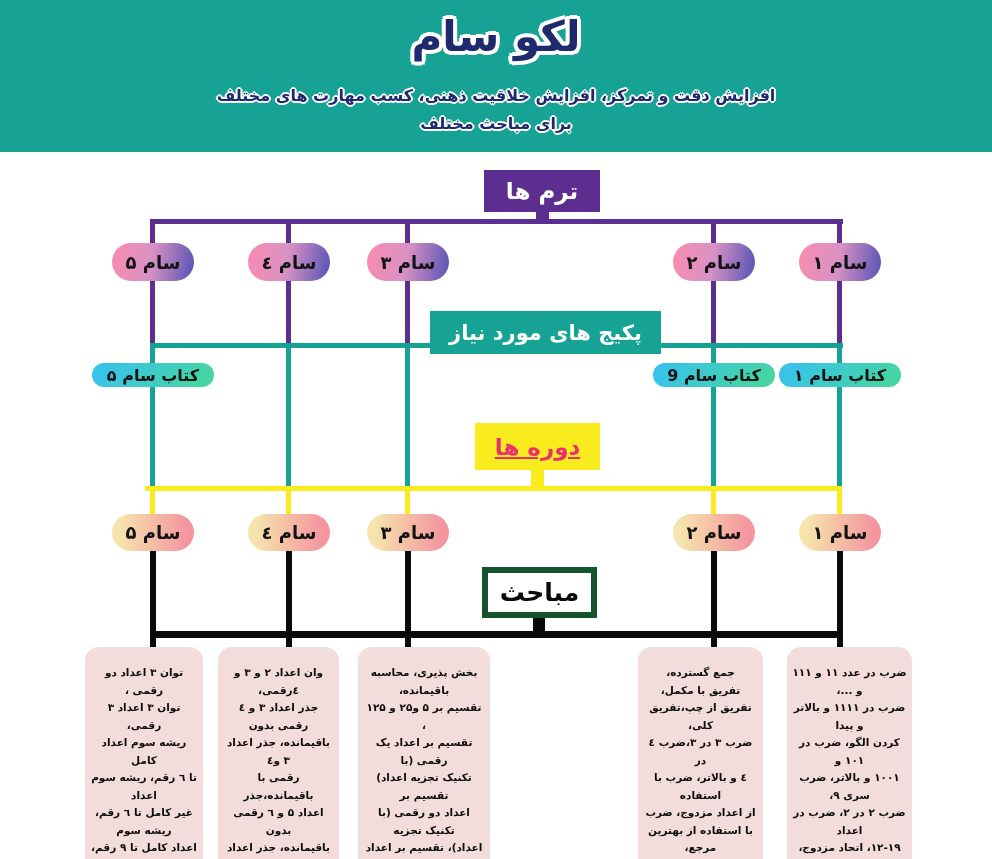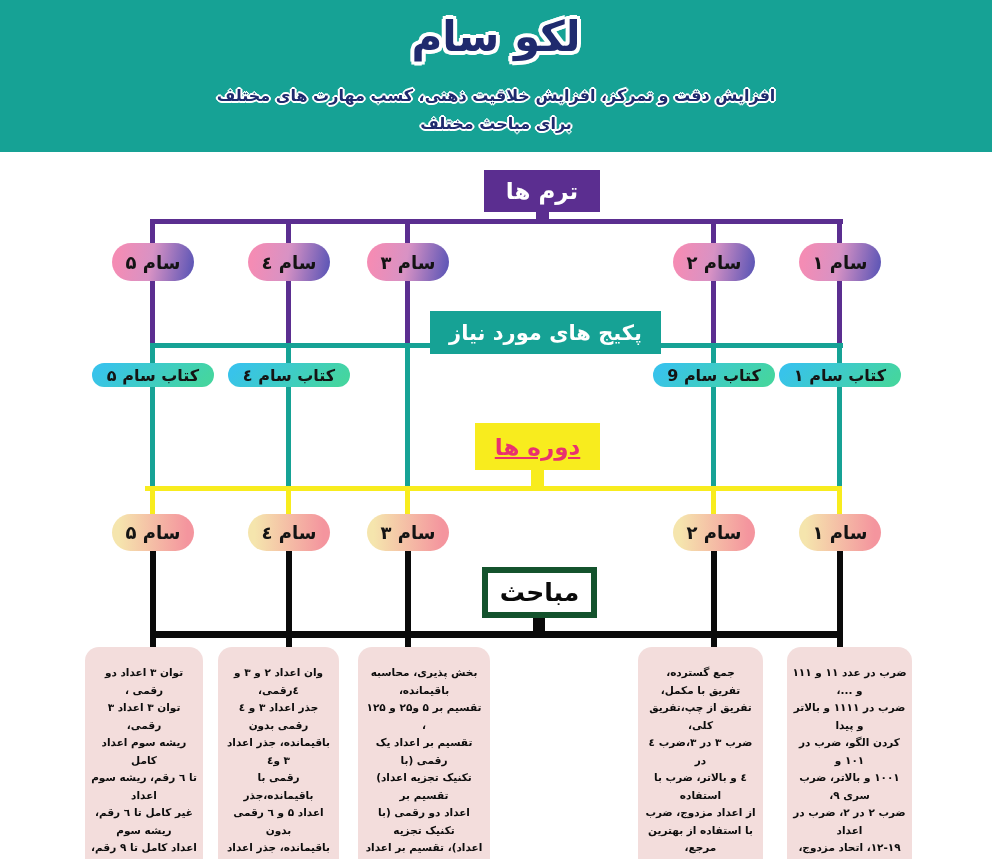--- a/index.html
+++ b/index.html
@@ -66,21 +66,20 @@
   <div class="label label-packages">پکیج های مورد نیاز</div>
   <div class="stub teal" style="left:558px;top:329px;width:13px;height:16px;"></div>
   <div class="hline teal" style="left:150px;top:343px;width:693px;height:5px;"></div>
   <div class="vline teal" style="left:837px;top:346px;width:5px;height:144px;"></div>
   <div class="vline teal" style="left:711px;top:346px;width:5px;height:144px;"></div>
   <div class="vline teal" style="left:405px;top:346px;width:5px;height:144px;"></div>
   <div class="vline teal" style="left:286px;top:346px;width:5px;height:144px;"></div>
   <div class="vline teal" style="left:150px;top:346px;width:5px;height:144px;"></div>
   <div class="pill pill-book" style="left:779px;top:363px;">کتاب سام ۱</div>
   <div class="pill pill-book" style="left:653px;top:363px;">کتاب سام 9</div>
-  <div class="pill pill-book" style="left:228px;top:363px;">کتاب سام ٤</div>
   <div class="pill pill-book" style="left:92px;top:363px;">کتاب سام ۵</div>
 
   <div class="label label-courses">دوره ها</div>
   <div class="stub yellow" style="left:531px;top:469px;width:13px;height:19px;"></div>
   <div class="hline yellow" style="left:145px;top:486px;width:697px;height:5px;"></div>
   <div class="vline yellow" style="left:837px;top:489px;width:5px;height:27px;"></div>
   <div class="vline yellow" style="left:711px;top:489px;width:5px;height:27px;"></div>
   <div class="vline yellow" style="left:405px;top:489px;width:5px;height:27px;"></div>
   <div class="vline yellow" style="left:286px;top:489px;width:5px;height:27px;"></div>
   <div class="vline yellow" style="left:150px;top:489px;width:5px;height:27px;"></div>

